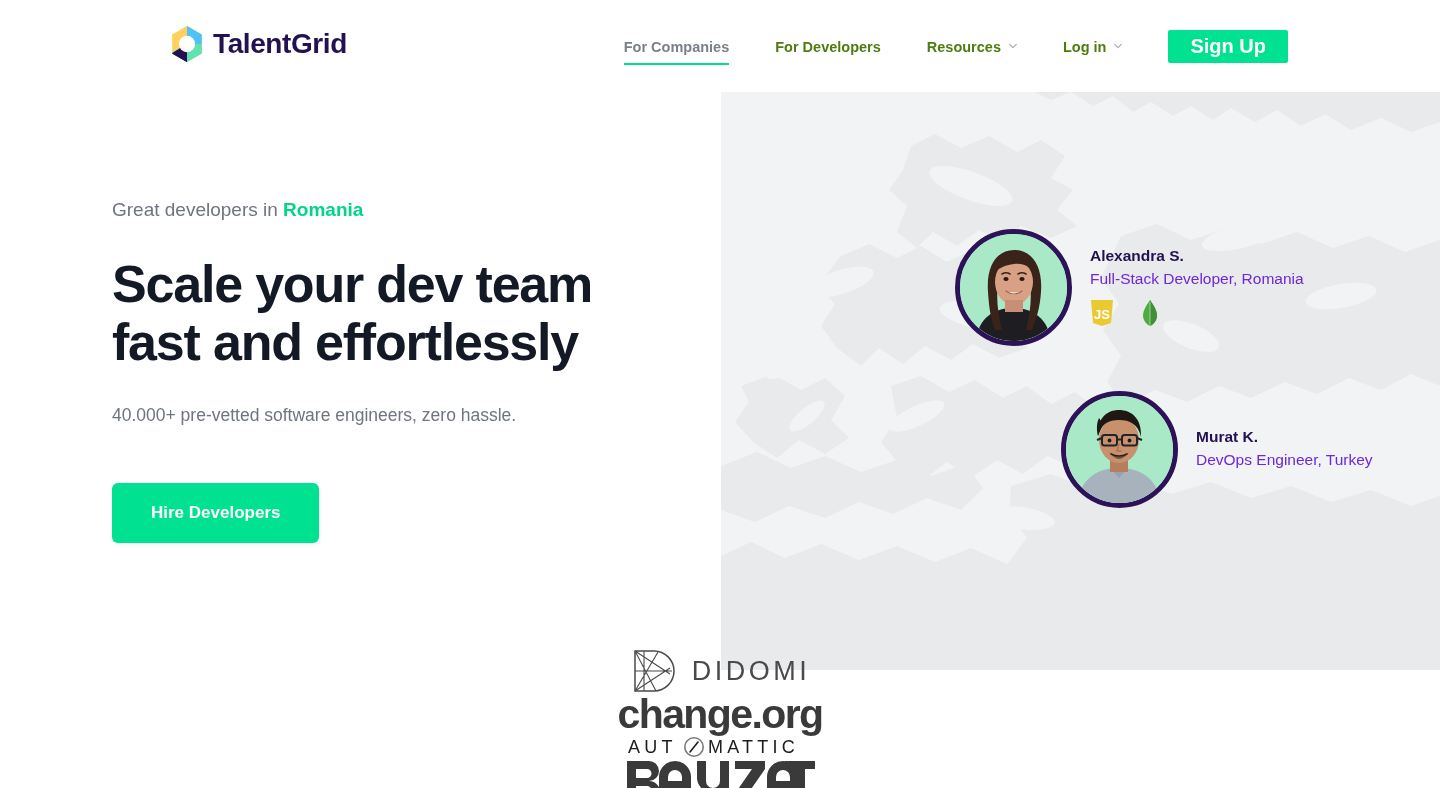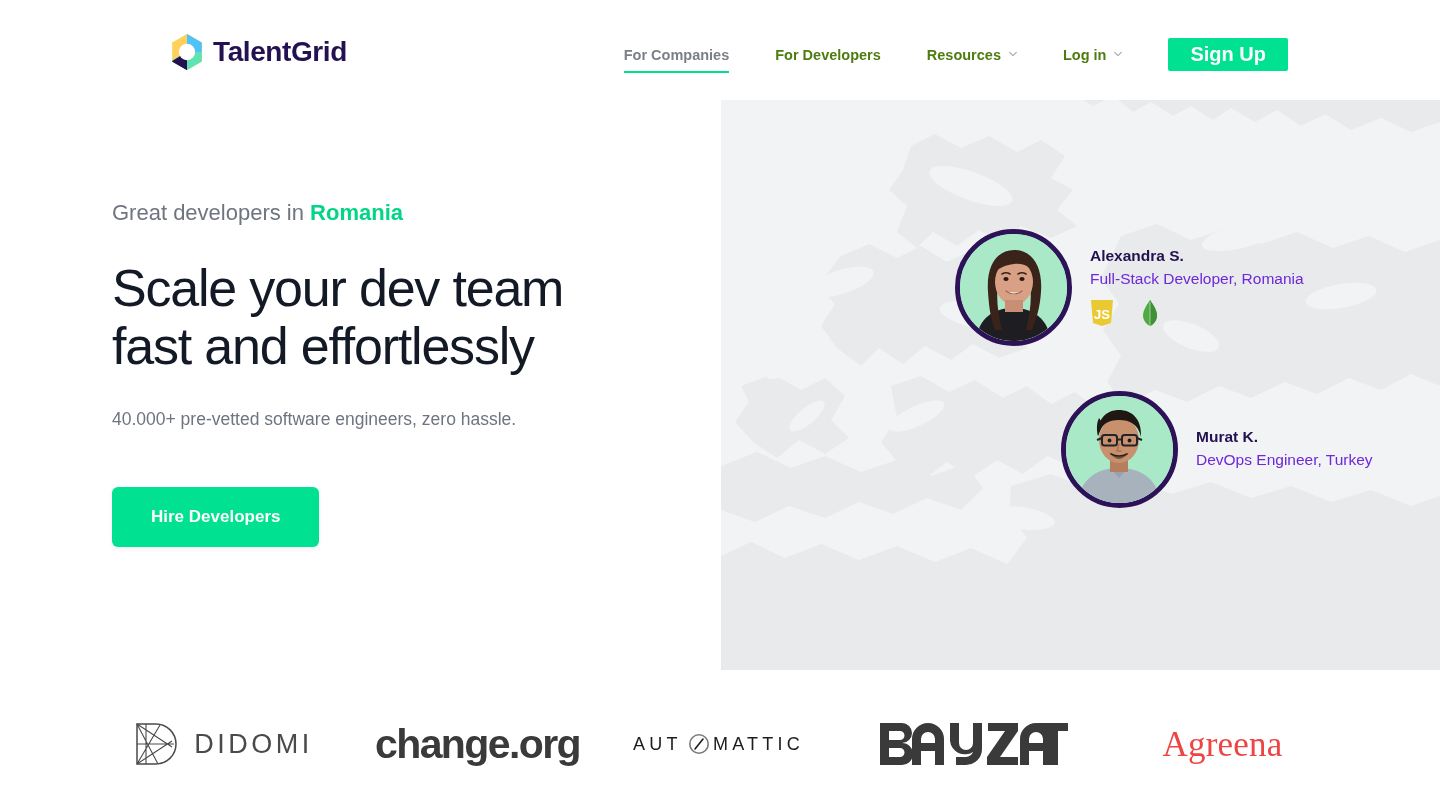--- a/index.html
+++ b/index.html
@@ -6,21 +6,21 @@
   html, body {
     width: 1440px; height: 788px;
     background: #ffffff;
     font-family: "Liberation Sans", sans-serif;
     overflow: hidden;
   }
   .page { position: relative; width: 1440px; height: 788px; background: #fff; }
 
   
   .header {
-    position: absolute; top: 8px; left: 0;
+    position: absolute; top: 0; left: 0;
     width: 1440px; height: 92px;
     background: #ffffff;
     z-index: 40;
   }
   .brand {
     position: absolute; left: 168px; top: 25px;
     display: flex; align-items: center; gap: 7px;
   }
   .brand-mark { width: 38px; height: 38px; display: block; }
   .brand-text {
@@ -47,25 +47,25 @@
     background: #00e291; color: #ffffff;
     font-size: 20px; font-weight: bold;
     padding: 0 22px; height: 33px; line-height: 33px;
     border: none; border-radius: 2px; cursor: pointer;
     margin-right: 0;
     font-family: "Liberation Sans", sans-serif;
   }
 
   
   .hero-left { position: absolute; left: 112px; top: 196px; width: 560px; z-index: 30; }
-  .eyebrow { font-size: 22px; color: #6e7480; line-height: 1.5; }
+  .eyebrow { font-size: 19px; color: #6e7480; line-height: 1.5; }
   .eyebrow .hl { color: #00d685; font-weight: bold; }
   .headline {
     margin-top: 30px;
-    font-size: 52px; font-weight: normal; line-height: 1.12;
+    font-size: 52px; font-weight: bold; line-height: 1.12;
     color: #131a26; letter-spacing: -1.2px;
   }
   .subhead { margin-top: 34px; font-size: 17.5px; color: #6e7480; }
   .cta {
     margin-top: 57px;
     display: inline-block;
     background: #00e291; color: #ffffff;
     font-size: 17px; font-weight: bold;
     padding: 20px 39px; border: none; border-radius: 6px;
     cursor: pointer;
@@ -95,21 +95,21 @@
   .dev-name { font-size: 15.5px; font-weight: bold; color: #231151; line-height: 1.35; }
   .dev-role { font-size: 15.5px; color: #6d28d9; line-height: 1.45; margin-top: 1px; }
   .dev-tech { display: flex; align-items: flex-start; gap: 28px; margin-top: 9px; height: 30px; }
   .dev-tech svg { display: block; }
 
   
   .logos {
     position: absolute; left: 0; top: 700px;
     width: 1440px; height: 88px;
     display: flex; align-items: center; justify-content: center;
-    gap: 0; z-index: 20;
+    gap: 0; z-index: 20; flex-direction: column;
   }
   .logo-cell {
     display: flex; align-items: center; justify-content: center;
     height: 70px;
   }
   .logo-cell svg { display: block; }
   .logo-didomi { width: 260px; }
   .logo-change { width: 250px; }
   .logo-automattic { width: 245px; }
   .logo-bayzat { width: 250px; }

